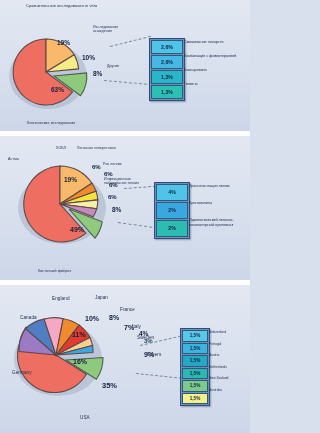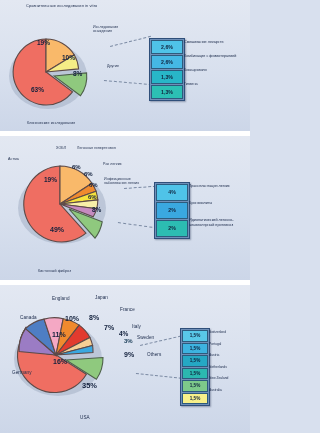--- a/index.html
+++ b/index.html
@@ -28,20 +28,21 @@
     white-space:nowrap;
   }
   .lbl.wrap{white-space:normal;}
   .title{font-size:3.9px;}
 
   .pct{
     position:absolute;
     color:#12203c;
     font-weight:bold;
     white-space:nowrap;
+    margin-left:20px;
   }
 
   svg.pie{position:absolute;left:0;top:0;overflow:visible;}
 
   
   .legendbox{
     position:absolute;
     border:1px solid #2f4f7a;
     background:#6f8fb8;
     padding:1px;

